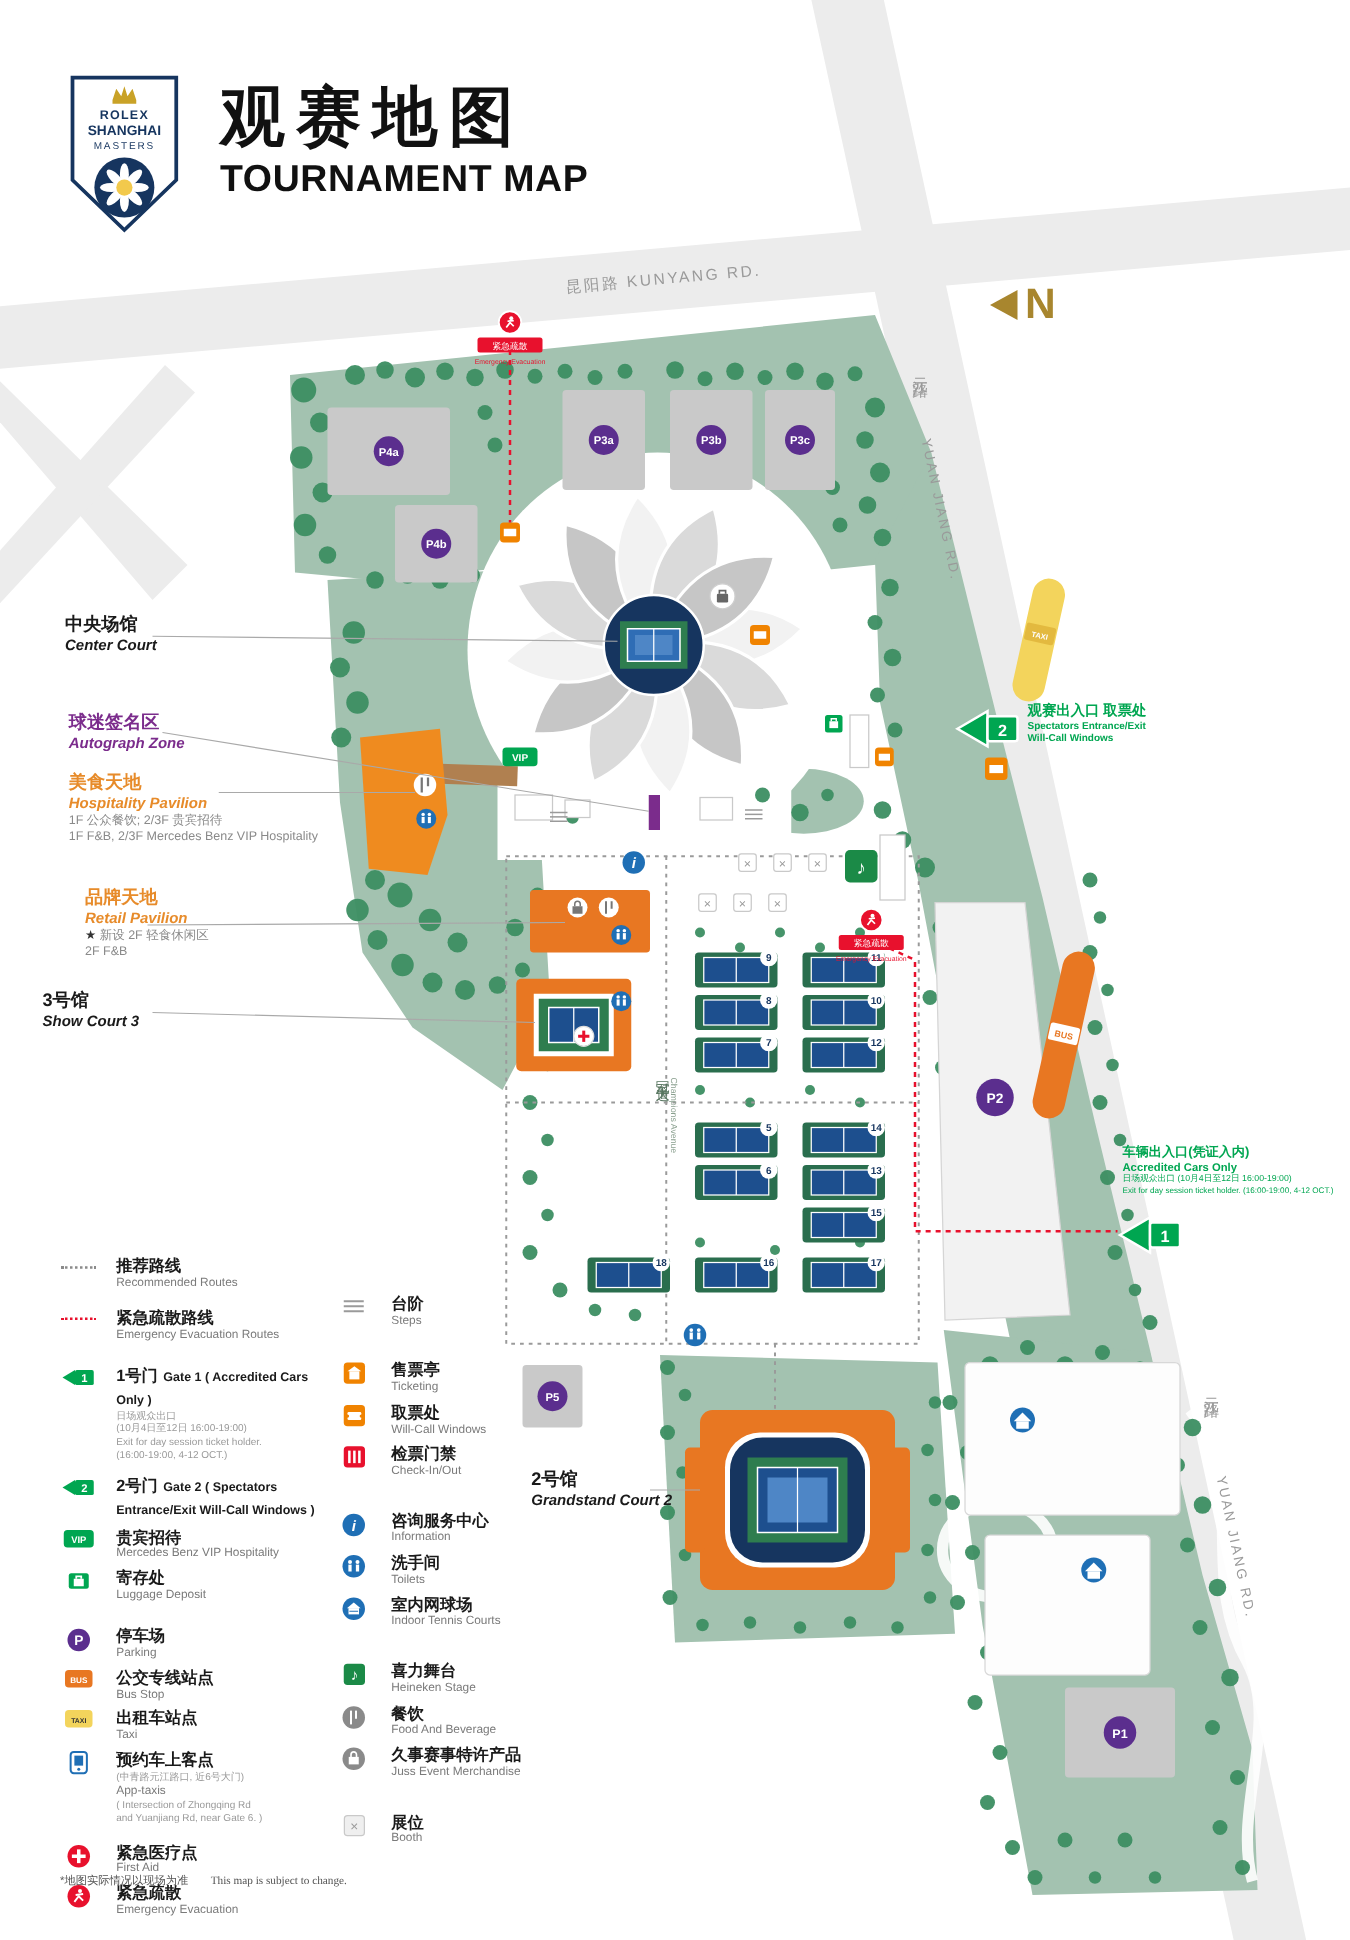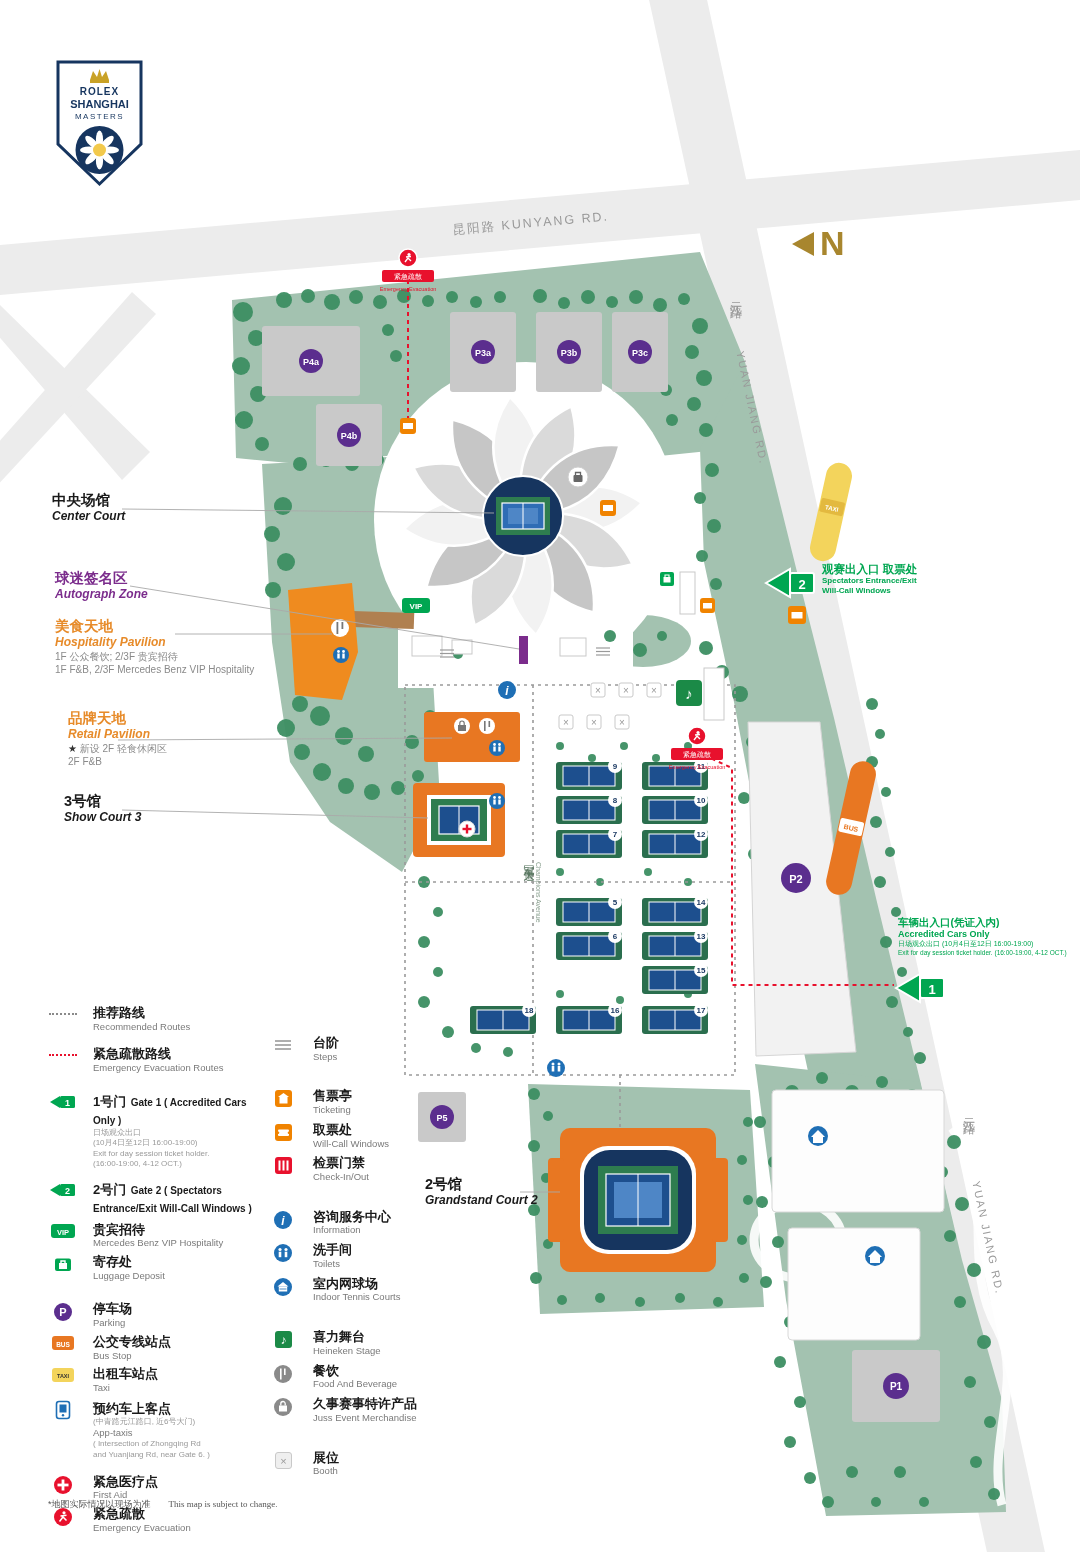--- a/index.html
+++ b/index.html
@@ -31,21 +31,21 @@
   .champ-en{left:542px;top:862px;color:#8aa08f;font-size:7px;transform:rotate(90deg);transform-origin:0 0;white-space:nowrap;}
 
   
   .co .cn{font-size:14.5px;font-weight:800;line-height:1.2;}
   .co .en{font-size:12px;font-weight:800;line-height:1.2;font-style:italic;}
   .co .sub{font-size:10px;color:#8a8a8a;line-height:1.3;font-weight:400;}
   .co-center{left:52px;top:492px;}
   .co-autograph{left:55px;top:570px;color:#7b2c8c;}
   .co-hosp{left:55px;top:618px;color:#e78b2a;}
   .co-retail{left:68px;top:710px;color:#e78b2a;}
-  .co-court3{left:64px;top:793px;}
+  .co-court3{left:34px;top:793px;}
   .co-court2{left:425px;top:1176px;}
 
   
   .gatetext{color:#00a651;line-height:1.25;}
   .g2{left:822px;top:562px;}
   .g2 .l1{font-size:11.5px;font-weight:800;text-align:center;}
   .g2 .l2{font-size:8px;font-weight:700;}
   .g1{left:898px;top:916px;width:172px;}
   .g1 .l1{font-size:10.5px;font-weight:800;}
   .g1 .l2{font-size:9px;font-weight:800;}
@@ -677,20 +677,24 @@
           <ellipse cx="58" cy="92" rx="9" ry="3.6" transform="rotate(135 47.5 92)"></ellipse>
           <ellipse cx="58" cy="92" rx="9" ry="3.6" transform="rotate(180 47.5 92)"></ellipse>
           <ellipse cx="58" cy="92" rx="9" ry="3.6" transform="rotate(225 47.5 92)"></ellipse>
           <ellipse cx="58" cy="92" rx="9" ry="3.6" transform="rotate(270 47.5 92)"></ellipse>
           <ellipse cx="58" cy="92" rx="9" ry="3.6" transform="rotate(315 47.5 92)"></ellipse>
         </g>
         <circle cx="47.5" cy="92" r="6.5" fill="#f2c94c"></circle>
       </g>
     </svg>
   </div>
+  <div class="abs titles">
+    <div class="title-cn">观赛地图</div>
+    <div class="title-en">TOURNAMENT MAP</div>
+  </div>
 
   <div class="abs compass">
     <span class="tri"></span>
     <span class="n">N</span>
   </div>
 
   <div class="abs roadlbl rot-kunyang">昆阳路 KUNYANG RD.</div>
   <div class="abs roadlbl vlabel yj-top-cn">元江路</div>
   <div class="abs roadlbl yj-top-en" style="font-size:11px">YUAN JIANG RD.</div>
   <div class="abs roadlbl vlabel yj-bot-cn">元江路</div>

